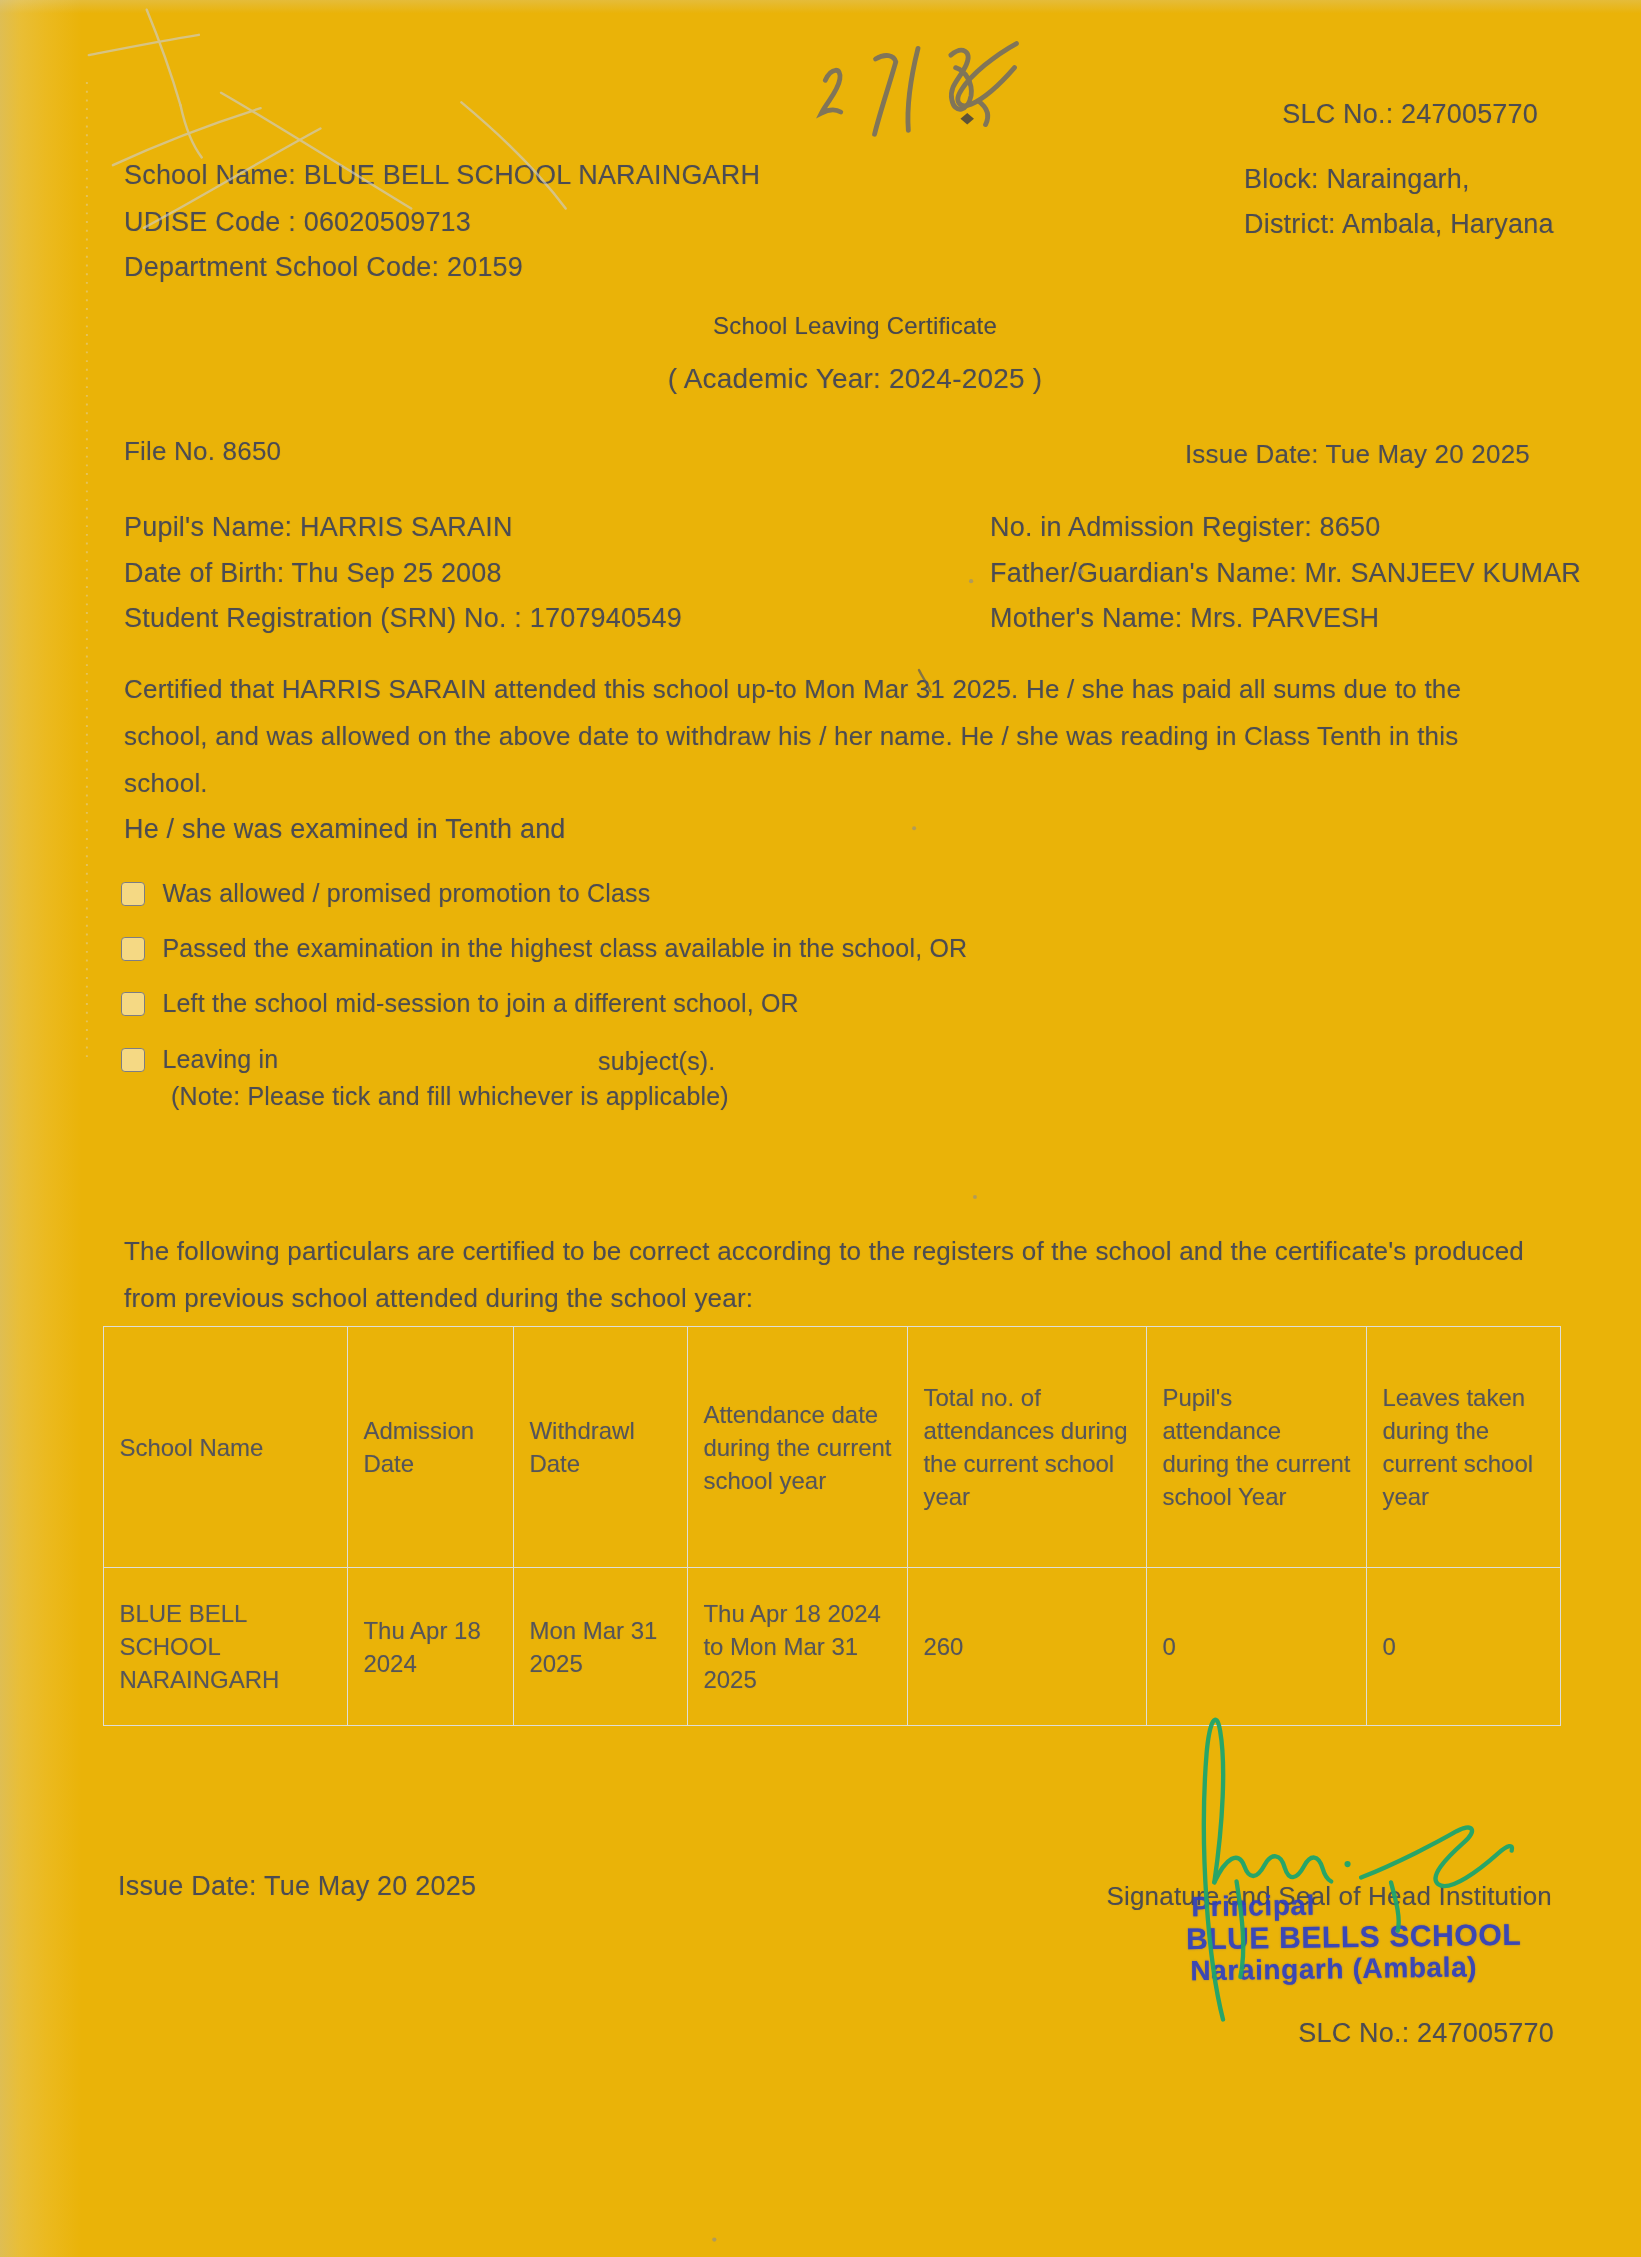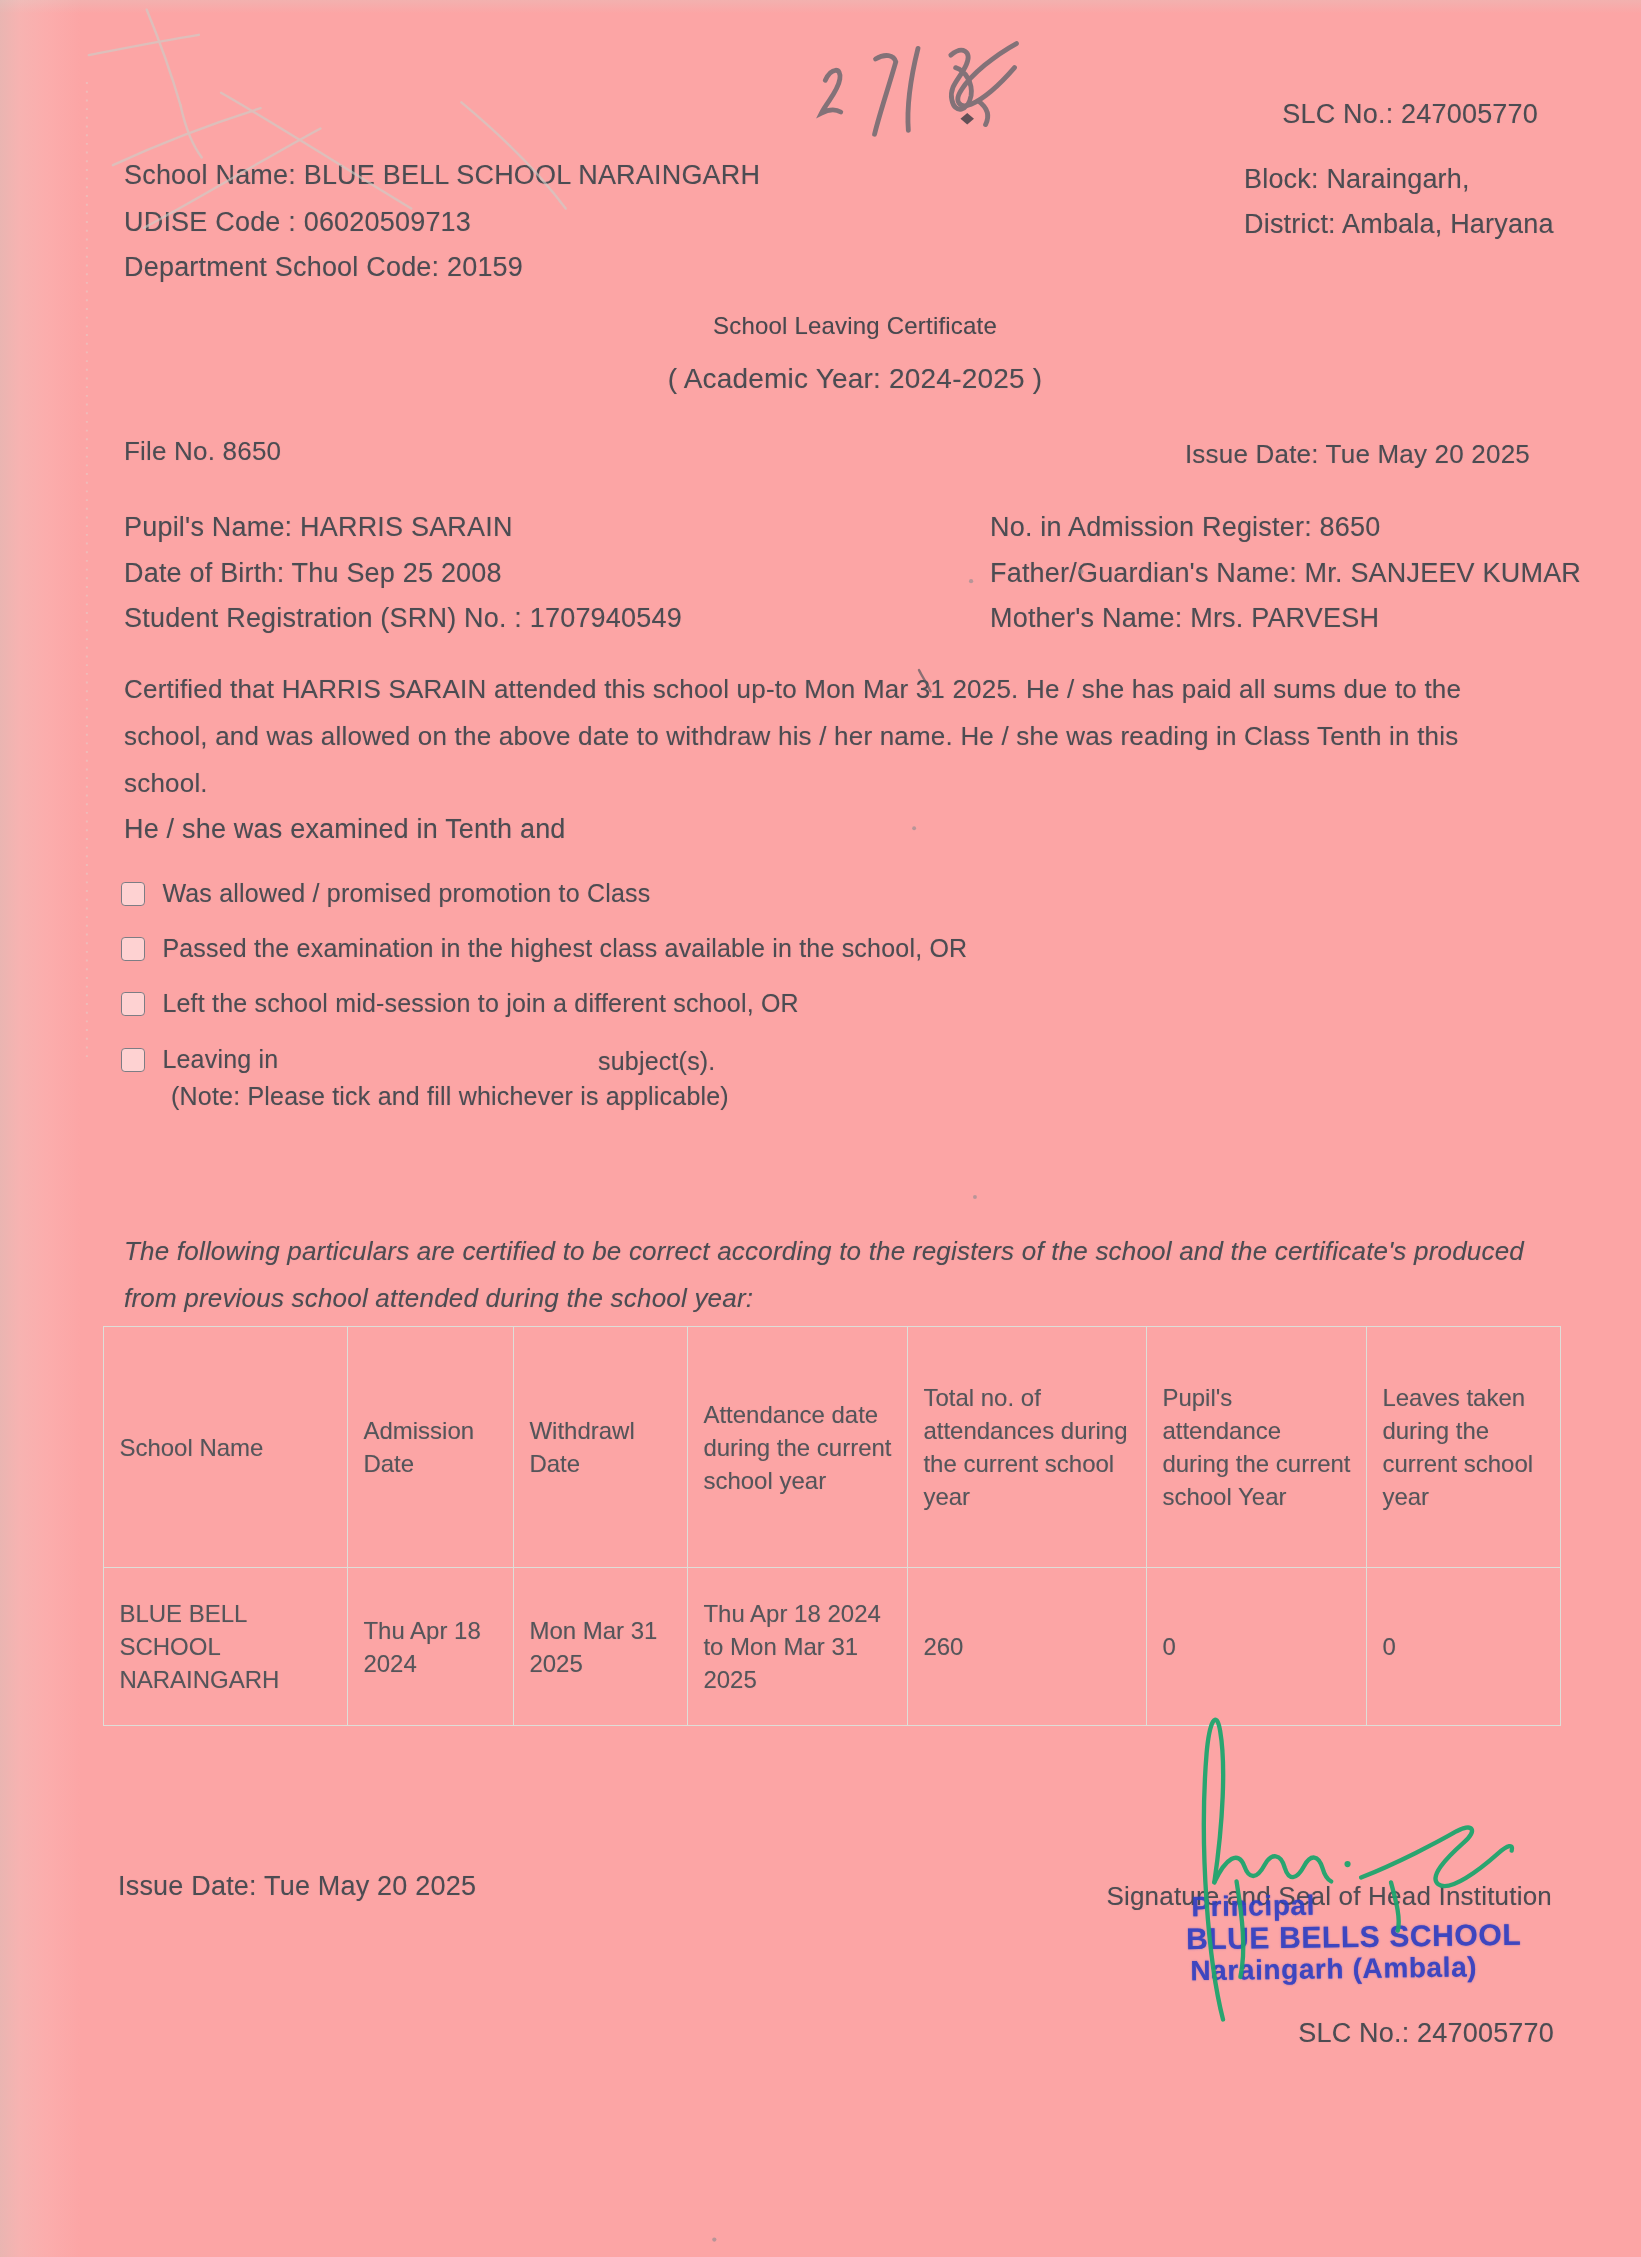--- a/index.html
+++ b/index.html
@@ -1,20 +1,20 @@
 <!DOCTYPE html>
 <html><head>
 <meta charset="utf-8">
 <style>
   html,body{margin:0;padding:0;background:#e8e8e4;}
   .page{
     position:relative;
     width:1641px;height:2257px;
     margin:0 auto;
-    background:#fca5a5;
+    background:#eab308;
     font-family:"Liberation Sans",sans-serif;
     color:#4c4c52;
     overflow:hidden;
   }
   
   .page::before{
     content:"";position:absolute;inset:0;pointer-events:none;
     background:
       linear-gradient(90deg, rgba(205,205,196,.40) 0px, rgba(228,228,220,.22) 19.3px, rgba(243,243,238,.10) 46px, rgba(0,0,0,0) 82px),
       linear-gradient(180deg, rgba(214,214,205,.25) 0px, rgba(0,0,0,0) 13.5px);
@@ -38,21 +38,21 @@
   .pos-issue-top{top:439px;right:111px;font-size:26px;}
   .pos-pupil{top:512px;left:124px;}
   .pos-dob{top:558px;left:124px;}
   .pos-srn{top:603px;left:124px;}
   .pos-admreg{top:512px;left:990px;}
   .pos-father{top:558px;left:990px;}
   .pos-mother{top:603px;left:990px;}
   .pos-certified{top:666px;left:124px;width:1410px;}
   .pos-examined{top:814px;left:124px;}
   .pos-note{top:1082px;left:124px;font-size:25px;margin-left:47px;}
-  .pos-particulars{top:1228px;left:124px;width:1419px;font-style:italic;}
+  .pos-particulars{top:1228px;left:124px;width:1419px;}
   .pos-issue-bottom{top:1871px;left:118px;}
   .pos-sig-caption{top:1881px;right:89px;font-size:26px;}
   .pos-slc-bottom{top:2018px;right:87px;}
 
   
   .cb-row{position:absolute;left:121px;display:flex;align-items:center;gap:17.4px;
           font-size:25px;letter-spacing:0.2px;text-shadow:0 0 1px rgba(76,76,82,.30);}
   .cb-row .box{width:22px;height:22px;border:1.9px solid #7d7d84;border-radius:3.9px;
                background:rgba(255,255,255,.5);flex:0 0 auto;}
   .cb1{top:879px;} .cb2{top:934px;} .cb3{top:989px;justify-content:center;} .cb4{top:1045px;}

